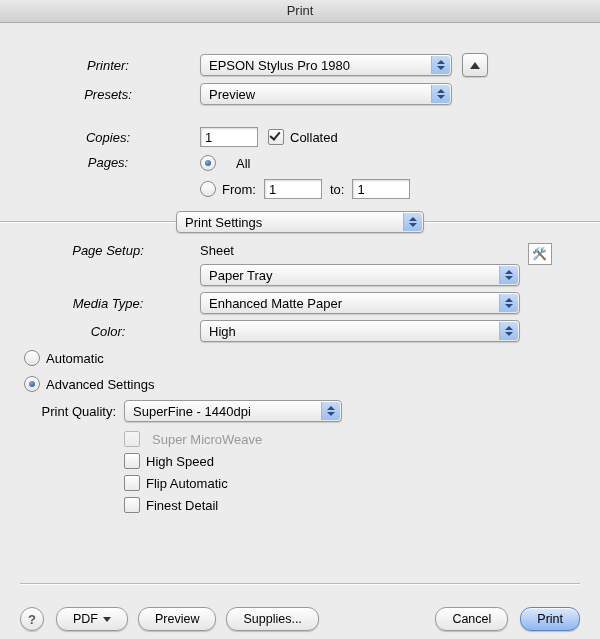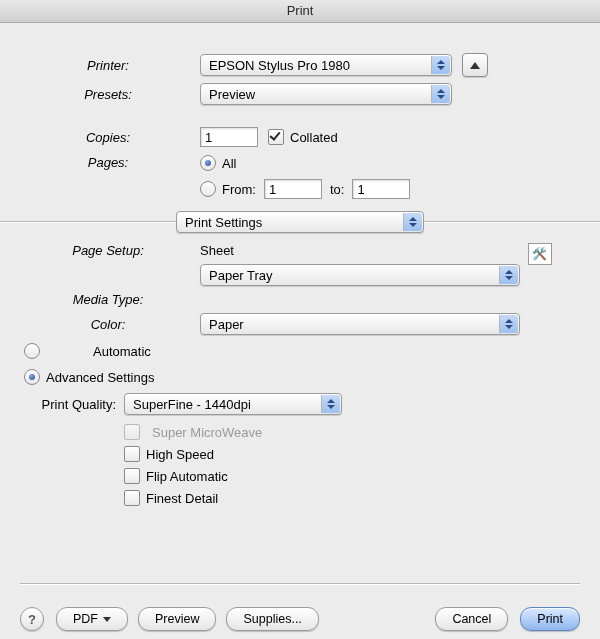--- a/index.html
+++ b/index.html
@@ -167,21 +167,21 @@
     <div class="lab">Copies:</div>
     <input class="tf" style="width: 58px;" value="1">
     <div style="width:10px;"></div>
     <span class="cb checked"></span>
     <span style="margin-left:6px;">Collated</span>
   </div>
 
   <div class="row" style="align-items:flex-start;">
     <div class="lab" style="padding-top:2px;">Pages:</div>
     <div>
-      <div style="display:flex;align-items:center;height:20px;">
+      <div style="display:flex;align-items:center;height:20px;gap:14px;">
         <span class="radio selected"></span>
         <span style="margin-left:6px;">All</span>
       </div>
       <div style="display:flex;align-items:center;height:24px;margin-top:4px;">
         <span class="radio"></span>
         <span style="margin-left:6px;">From:</span>
         <input class="tf" style="width: 58px; margin: 0px 8px;" value="1">
         <span>to:</span>
         <input class="tf" style="width: 58px; margin-left: 8px;" value="1">
       </div>
@@ -212,33 +212,37 @@
     <div class="row">
       <div class="lab"></div>
       <div class="popup" style="width:320px;">
         <span>Paper Tray</span>
         <span class="arrows"></span>
       </div>
     </div>
 
     <div class="row">
       <div class="lab">Media Type:</div>
+      <div class="popup" style="width:320px;">
+        <span>Enhanced Matte Paper</span>
+        <span class="arrows"></span>
+      </div>
     </div>
 
     <div class="row">
       <div class="lab">Color:</div>
       <div class="popup" style="width:320px;">
-        <span>Paper</span>
+        <span>High</span>
         <span class="arrows"></span>
       </div>
     </div>
 
     <div class="row" style="align-items:flex-start;">
       <div>
-        <div style="display:flex;align-items:center;height:20px;gap:47px;">
+        <div style="display:flex;align-items:center;height:20px;">
           <span class="radio"></span>
           <span style="margin-left:6px;">Automatic</span>
         </div>
         <div style="display:flex;align-items:center;height:20px;margin-top:6px;">
           <span class="radio selected"></span>
           <span style="margin-left:6px;">Advanced Settings</span>
         </div>
 
         <div class="row" style="margin-top:6px;">
           <div style="width:92px;text-align:right;padding-right:8px;">Print Quality:</div>

